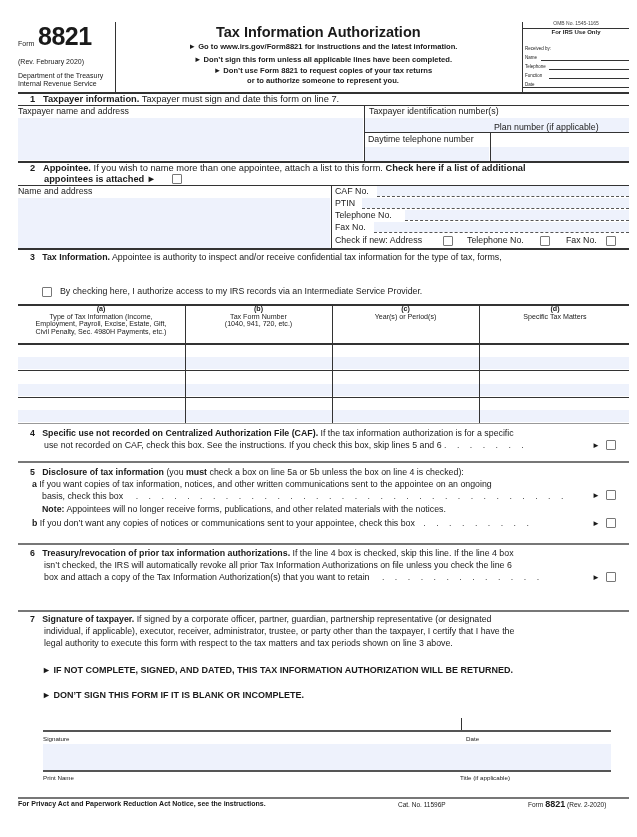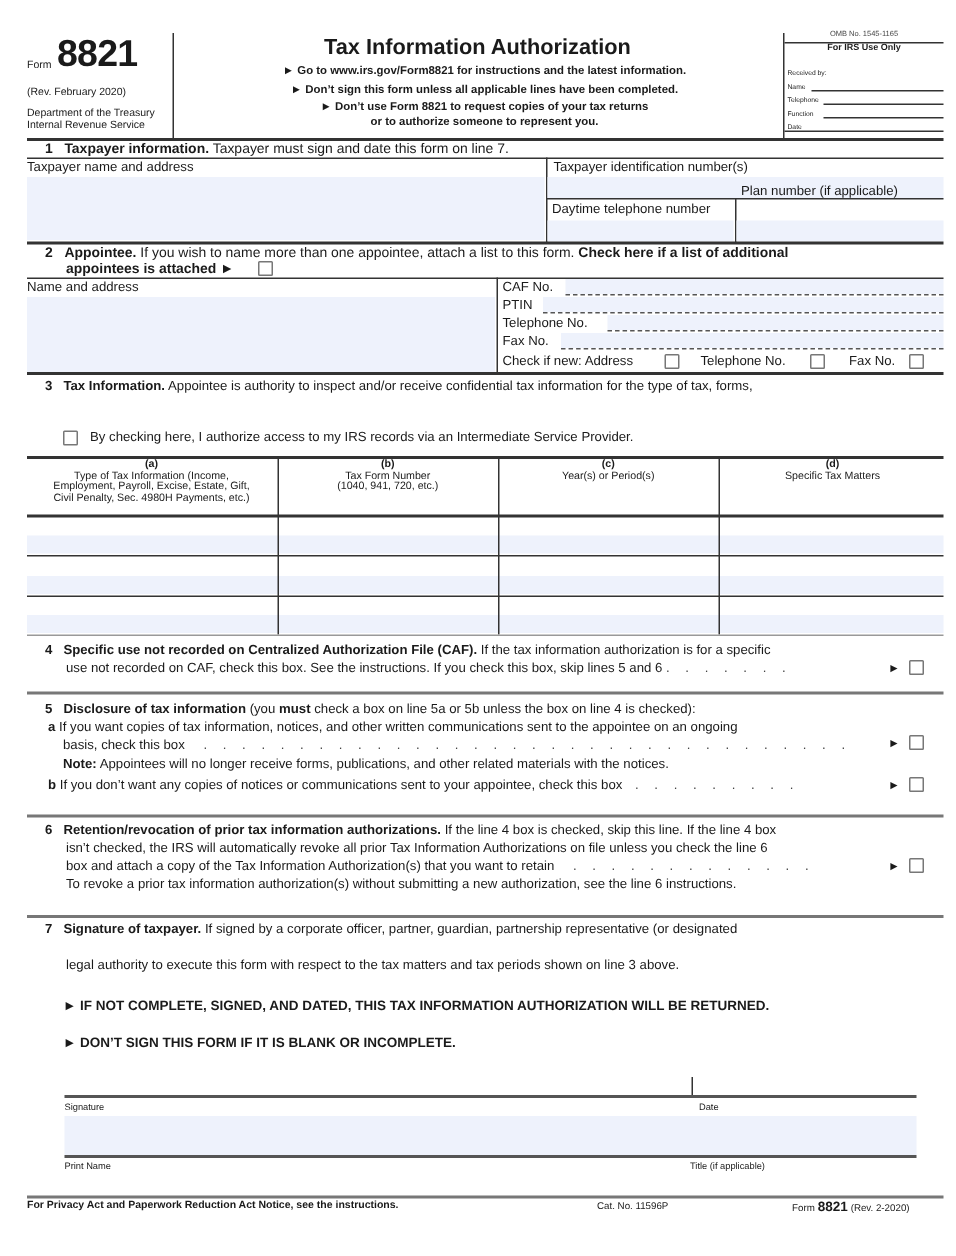--- a/index.html
+++ b/index.html
@@ -218,36 +218,35 @@
   <span class="bold">b</span>
   <span>If you don’t want any copies of notices or communications sent to your appointee, check this box</span>
   <span class="dots" style="padding-left:6px;">. . . . . . . . .</span>
 </div>
 <span class="abs tri" style="left:592px;top:519px;">►</span>
 <div class="cb" style="left:606px;top:518px;"></div>
 <div class="hr" style="left:18px;right:8px;top:543px;height:1.5px;background:#777;"></div>
 
 <div class="abs body-text" style="left:30px;top:547px;width:600px;">
   <span class="line-num">6</span>&nbsp;&nbsp;
-  <span class="bold">Retention/revocation of prior tax information authorizations.</span>
+  <span class="bold">Treasury/revocation of prior tax information authorizations.</span>
   <span>If the line 4 box is checked, skip this line. If the line 4 box</span><br>
   <span style="padding-left:14px;">isn’t checked, the IRS will automatically revoke all prior Tax Information Authorizations on file unless you check the line 6</span><br>
   <span style="padding-left:14px;">box and attach a copy of the Tax Information Authorization(s) that you want to retain</span>
   <span class="dots" style="padding-left:10px;">. . . . . . . . . . . . .</span><br>
-  <span style="padding-left:14px;">To revoke a prior tax information authorization(s) without submitting a new authorization, see the line 6 instructions.</span>
 </div>
 <span class="abs tri" style="left:592px;top:573px;">►</span>
 <div class="cb" style="left:606px;top:572px;"></div>
 <div class="hr" style="left:18px;right:8px;top:610px;height:1.5px;background:#777;"></div>
 
 <div class="abs body-text" style="left:30px;top:613px;width:600px;">
   <span class="line-num">7</span>&nbsp;&nbsp;
   <span class="bold">Signature of taxpayer.</span>
   <span>If signed by a corporate officer, partner, guardian, partnership representative (or designated</span><br>
-  <br>
+  <span style="padding-left:14px;">individual, if applicable), executor, receiver, administrator, trustee, or party other than the taxpayer, I certify that I have the</span><br>
   <span style="padding-left:14px;">legal authority to execute this form with respect to the tax matters and tax periods shown on line 3 above.</span>
 </div>
 <div class="abs bold" style="left:42px;top:665px;font-size:9px;">► IF NOT COMPLETE, SIGNED, AND DATED, THIS TAX INFORMATION AUTHORIZATION WILL BE RETURNED.</div>
 <div class="abs bold" style="left:42px;top:690px;font-size:9px;">► DON’T SIGN THIS FORM IF IT IS BLANK OR INCOMPLETE.</div>
 
 <div class="abs" style="left:43px;top:718px;width:418px;height:12px;"></div>
 <div class="abs" style="left:462px;top:718px;width:148px;height:12px;"></div>
 <div class="vr" style="left:461px;top:718px;width:1px;height:13px;"></div>
 <div class="hr" style="left:43px;top:730px;width:568px;height:2px;background:#555;"></div>
 <span class="abs sigl" style="left:43px;top:735px;">Signature</span>

